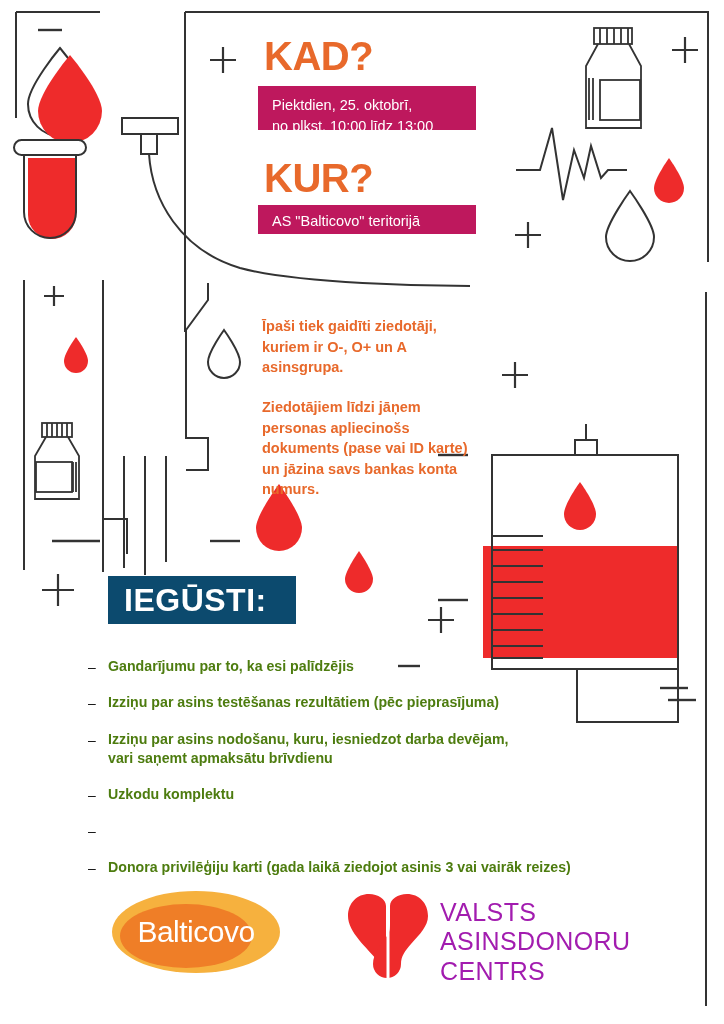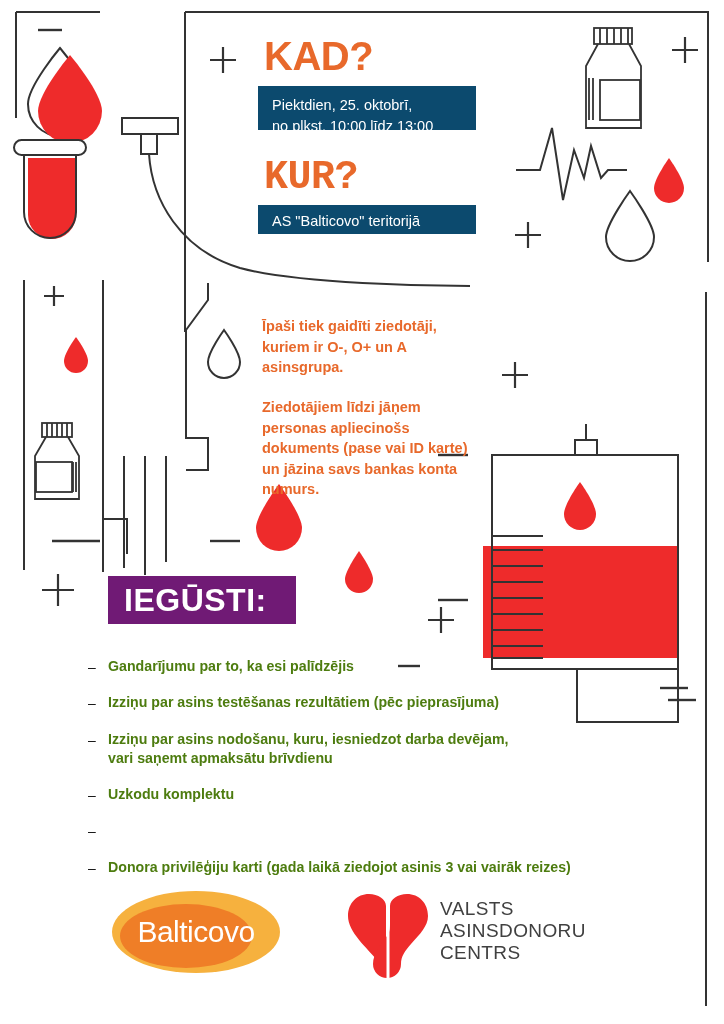--- a/index.html
+++ b/index.html
@@ -7,47 +7,47 @@
        font-family:"Liberation Sans",sans-serif;-webkit-font-smoothing:antialiased;}
   .poster{position:absolute;inset:0;width:724px;height:820px;background:#fff;}
 
   
   .deco{position:absolute;pointer-events:none;}
   svg{display:block;overflow:visible;}
 
   
   .q-head{position:absolute;color:#E8692B;font-weight:bold;font-size:40px;
           letter-spacing:-0.5px;line-height:1;}
-  .amber-box{position:absolute;background:#0c4a6e;color:#ffffff;
+  .amber-box{position:absolute;background:#be185d;color:#ffffff;
              font-size:14.5px;line-height:1.45;font-weight:400;
              padding:9px 14px 10px 14px;box-sizing:border-box;}
   .amber-box span{display:block;white-space:nowrap;}
 
   .note{position:absolute;color:#E8692B;font-weight:bold;font-size:14.5px;
         line-height:1.42;width:225px;margin-top:26px;}
 
-  .iegusti-box{position:absolute;background:#701a75;display:flex;
+  .iegusti-box{position:absolute;background:#0c4a6e;display:flex;
                align-items:center;padding:0 16px;box-sizing:border-box;}
   .iegusti-box .label{color:#ffffff;font-weight:bold;font-size:32px;
                letter-spacing:0.5px;line-height:1;}
 
   .bullets{position:absolute;left:88px;top:657px;width:600px;}
   .bullet{display:flex;align-items:flex-start;margin-bottom:17px;}
   .bullet .dash{width:20px;flex:0 0 20px;color:#1b1b1b;font-size:14px;
                 line-height:1.32;padding-top:1px;}
   .bullet .btxt{color:#4d7c0f;font-size:14.2px;line-height:1.33;font-weight:bold;}
   .bullet .btxt .l2{display:block;}
 
   
   .logo-balticovo{position:absolute;left:112px;top:888px;width:168px;height:88px;}
   .bc-word{position:absolute;left:0;top:0;width:168px;height:88px;
            display:flex;align-items:center;justify-content:center;
            color:#ffffff;font-size:30px;font-weight:400;letter-spacing:-0.5px;}
   .logo-vadc{position:absolute;left:345px;top:890px;width:265px;height:90px;}
-  .vadc-text{position:absolute;left:95px;top:8px;color:#404040;font-size:19px;
+  .vadc-text{position:absolute;left:95px;top:8px;color:#a21caf;font-size:25px;
              line-height:1.17;letter-spacing:0.4px;font-weight:400;}
   .vadc-text span{display:block;}
 </style>
 </head>
 <body>
 
 <div class="poster">
 
   <div class="deco" style="left:0;top:0;width:724px;height:1024px;">
     <svg width="724" height="1024" viewBox="0 0 724 1024" aria-hidden="true">
@@ -189,21 +189,21 @@
       </g>
     </svg>
   </div>
 
   <div class="q-head" style="left:264px;top:36px;">KAD?</div>
   <div class="amber-box" style="left:258px;top:86px;width:218px;height:44px;">
     <span>Piektdien, 25. oktobrī,</span>
     <span>no plkst. 10:00 līdz 13:00</span>
   </div>
 
-  <div class="q-head" style="left:264px;top:158px;font-family:Liberation Mono, monospace;">KUR?</div>
+  <div class="q-head" style="left:264px;top:158px;">KUR?</div>
   <div class="amber-box" style="left:258px;top:205px;width:218px;height:29px;padding-top:6px;">
     <span>AS "Balticovo" teritorijā</span>
   </div>
 
   <div class="note" style="left:262px;top:290px;">Īpaši tiek gaidīti ziedotāji, kuriem ir  O-, O+ un A asinsgrupa.</div>
   <div class="note" style="left:262px;top:371px;">Ziedotājiem līdzi jāņem personas apliecinošs dokuments (pase vai ID karte) un jāzina savs bankas konta numurs.</div>
 
   <div class="iegusti-box" style="left:108px;top:576px;width:188px;height:48px;">
     <div class="label">IEGŪSTI:</div>
   </div>

